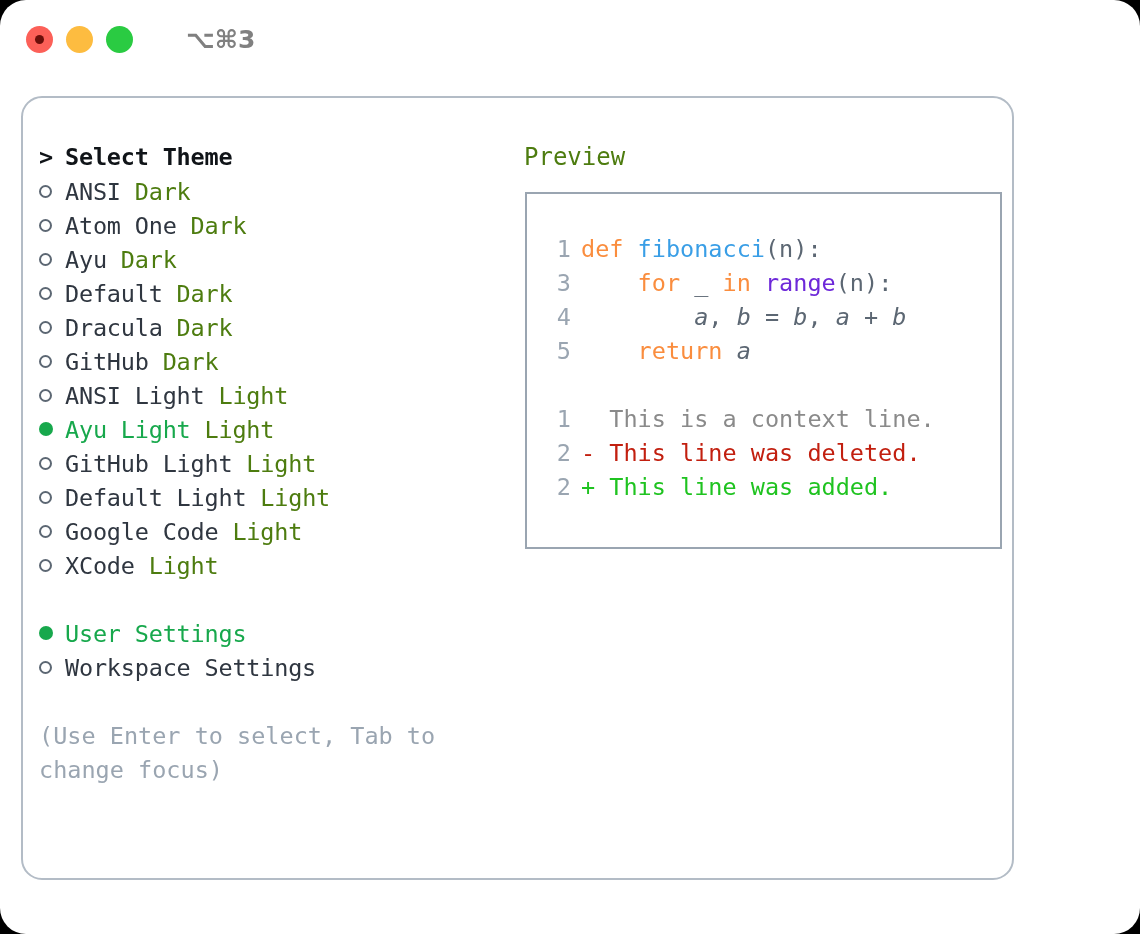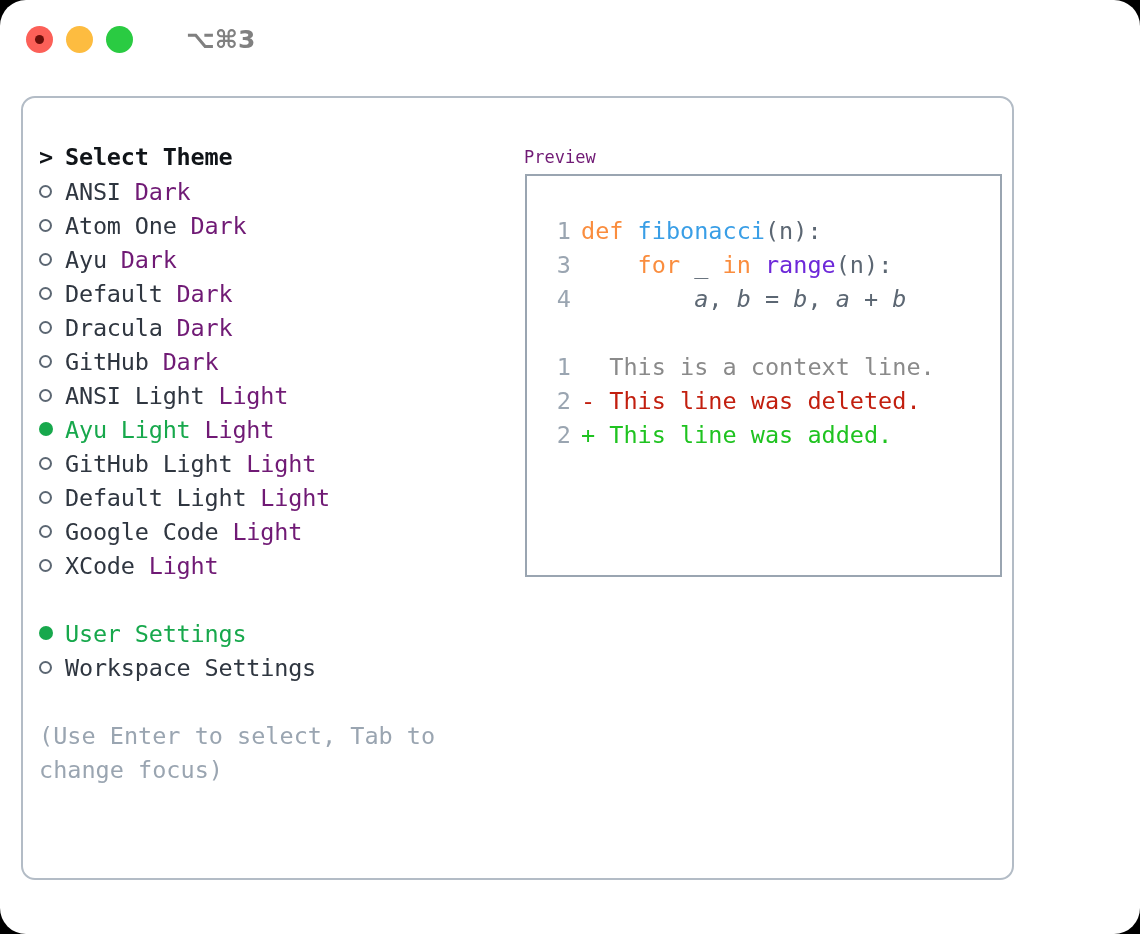--- a/index.html
+++ b/index.html
@@ -49,21 +49,21 @@
     font-weight: 700;
     color: #808080;
     letter-spacing: 0px;
   }
   
   .panel {
     position: absolute;
     left: 21px; top: 96px;
     width: 993px; height: 784px;
     border: 2px solid #b3bcc6;
-    border-radius: 14px;
+    border-radius: 21px;
     background: #ffffff;
   }
   .panel-inner {
     position: absolute;
     left: 16px; top: 42px;
     right: 16px; bottom: 16px;
     display: flex;
   }
   
   .left-col {
@@ -97,21 +97,21 @@
     vertical-align: 2px;
   }
   .filled {
     display: inline-block;
     width: 14px; height: 14px;
     border-radius: 50%;
     background: #17a84c;
     vertical-align: 2px;
   }
   .sel { color: #17a84c; }
-  .tag { color: #701a75; }
+  .tag { color: #4d7c0f; }
   .spacer-row { height: 34px; }
   .apply-header {
     font-size: 23.5px;
     line-height: 34px;
     color: #2f3640;
     white-space: pre;
   }
   .hint {
     margin-top: 34px;
     font-size: 23.5px;
@@ -119,29 +119,30 @@
     color: #9aa5b1;
     width: 400px;
     white-space: pre-wrap;
   }
   
   .right-col {
     flex: 1 1 auto;
     padding-left: 20px;
   }
   .preview-title {
-    font-size: 17px;
-    line-height: 34px;
-    color: #701a75;
+    font-size: 24px;
+    line-height: 34px;
+    color: #4d7c0f;
     white-space: pre;
   }
   .preview-box {
+    margin-top: 18px;
     margin-left: 1px;
     width: 477px;
-    height: 403px;
+    height: 357px;
     border: 2px solid #9aa5b1;
     background: #ffffff;
     padding: 38px 0 0 22px;
   }
   .code-line {
     font-size: 23.5px;
     line-height: 34px;
     white-space: pre;
     color: #5c6773;
   }
@@ -210,20 +211,21 @@
         <div class="hint">(Use Enter to select, Tab to change focus)</div>
       </div>
 
       <div class="right-col">
         <div class="preview-title">Preview</div>
         <div class="preview-box">
           <div id="code-rows">
               <div class="code-line"><span class="ln">1</span><span class="kw">def </span><span class="fn">fibonacci</span><span class="punct">(n):</span></div>
               <div class="code-line"><span class="ln">3</span><span class="punct">    </span><span class="kw">for</span><span class="punct"> _ </span><span class="kw">in</span><span class="punct"> </span><span class="builtin">range</span><span class="punct">(n):</span></div>
               <div class="code-line"><span class="ln">4</span><span class="punct">        </span><span class="var">a</span><span class="punct">, </span><span class="var">b</span><span class="punct"> = </span><span class="var">b</span><span class="punct">, </span><span class="var">a</span><span class="punct"> + </span><span class="var">b</span></div>
+              <div class="code-line"><span class="ln">5</span><span class="punct">    </span><span class="kw">return</span><span class="punct"> </span><span class="var">a</span></div>
             </div>
           <div class="blank-line"></div>
           <div id="diff-rows">
               <div class="code-line"><span class="ln">1</span><span class="diff-ctx"> </span><span class="diff-ctx"> This is a context line.</span></div>
               <div class="code-line"><span class="ln">2</span><span class="diff-del">-</span><span class="diff-del"> This line was deleted.</span></div>
               <div class="code-line"><span class="ln">2</span><span class="diff-add">+</span><span class="diff-add"> This line was added.</span></div>
             </div>
         </div>
       </div>
 

